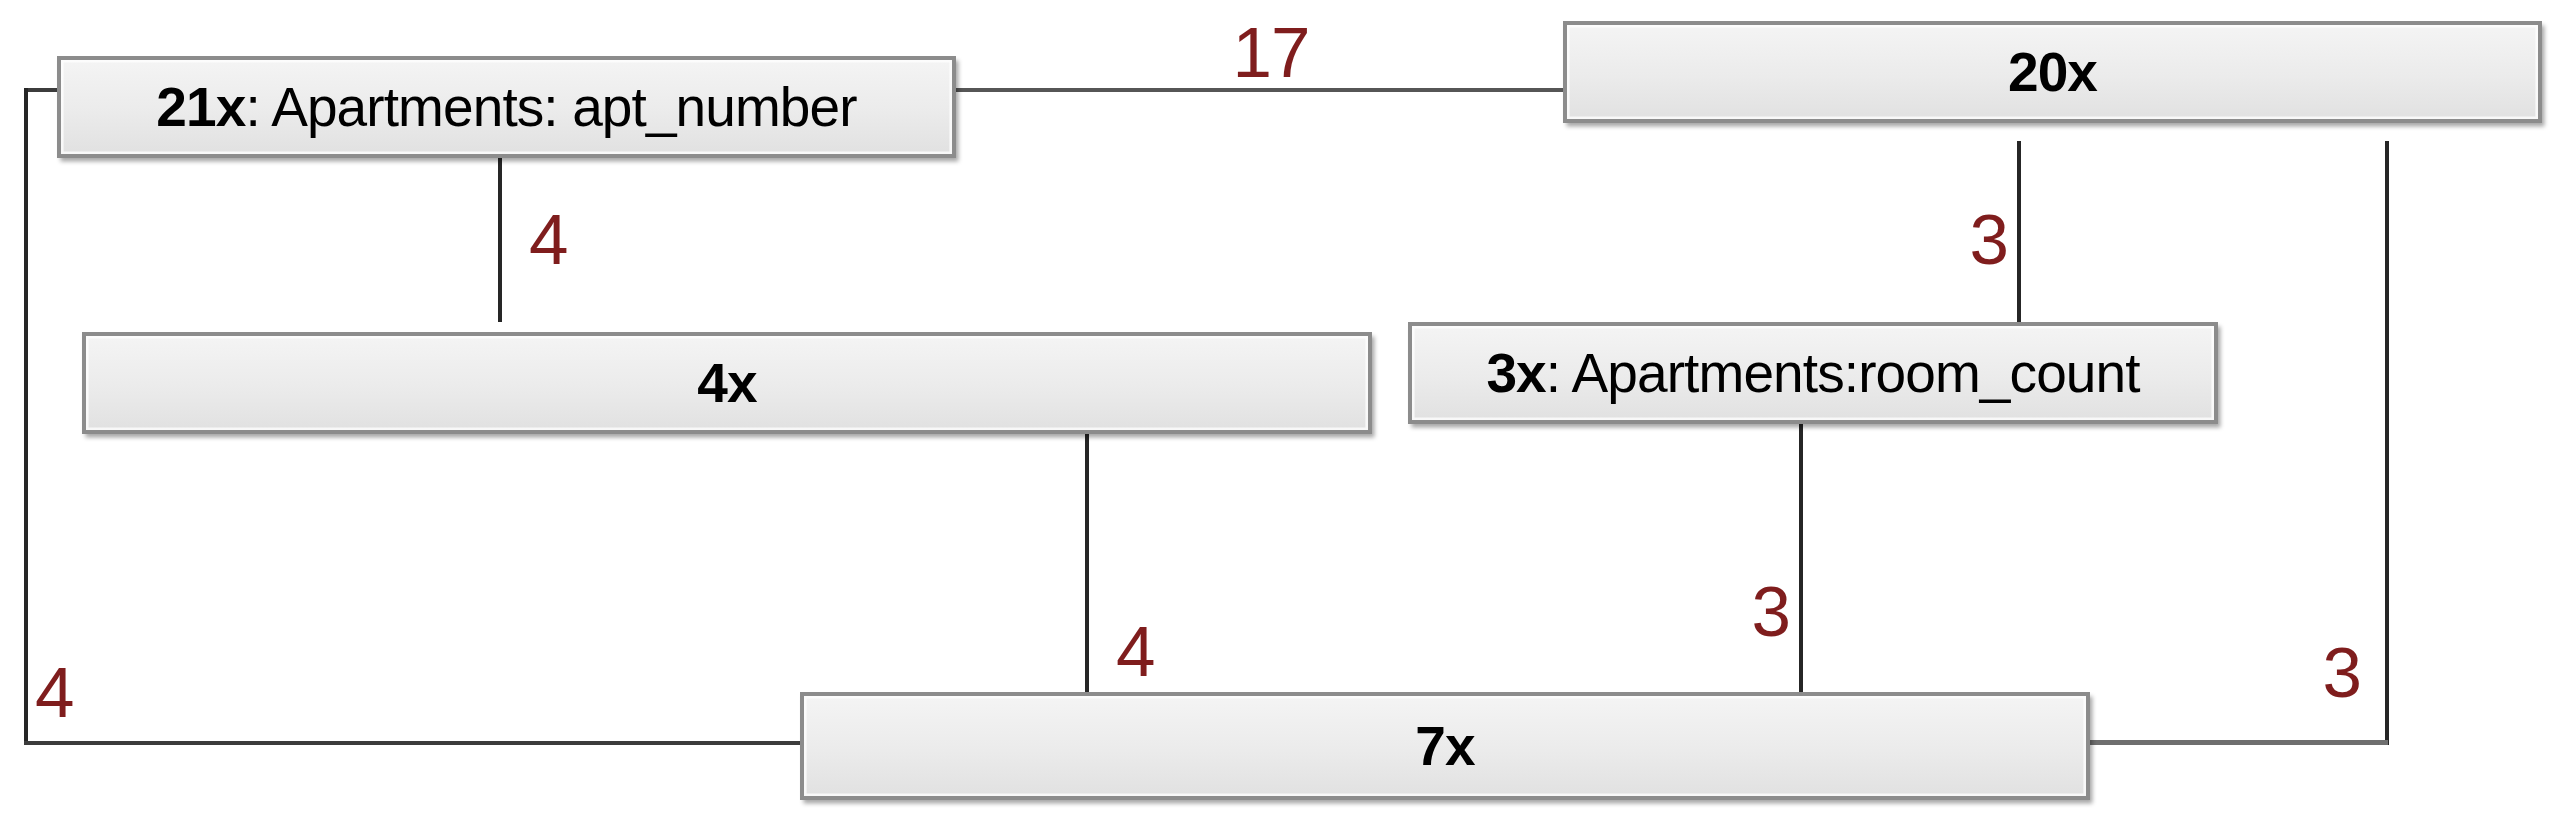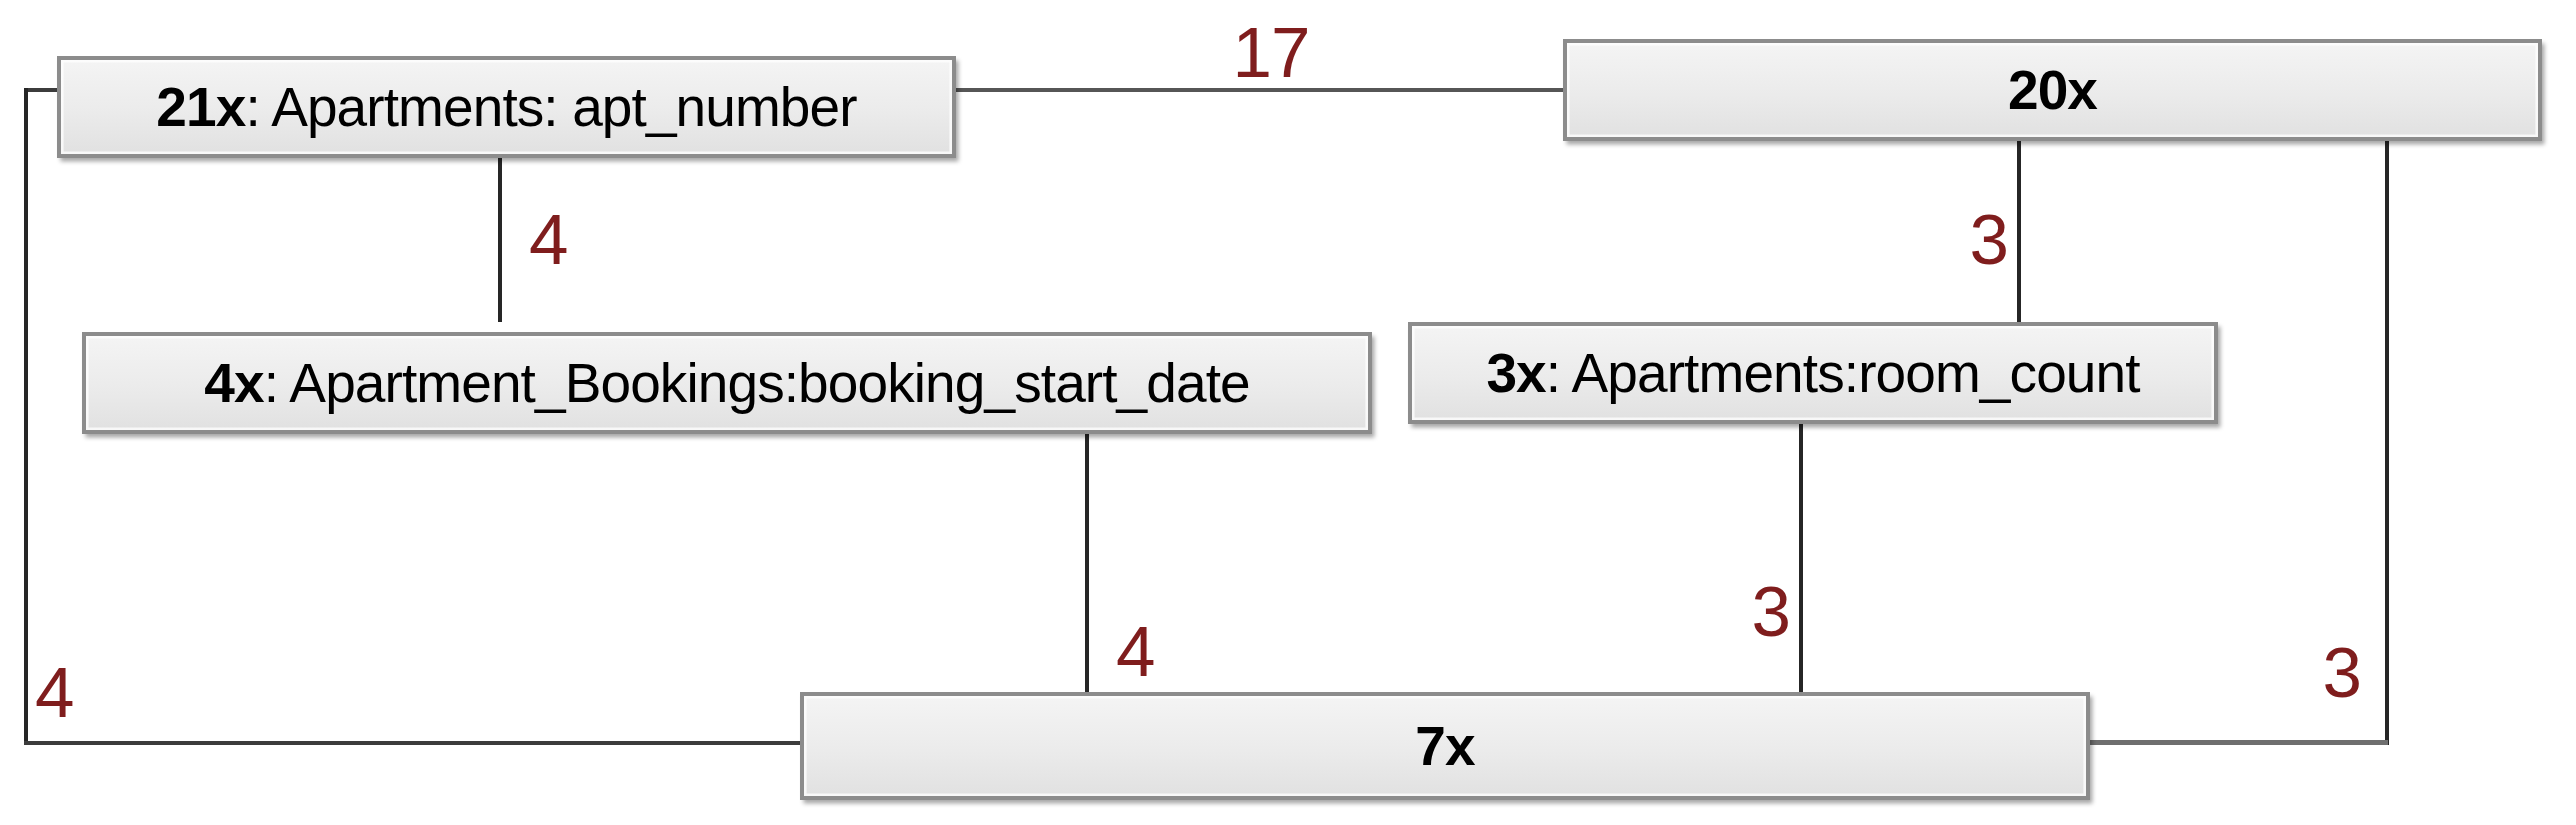--- a/index.html
+++ b/index.html
@@ -20,21 +20,21 @@
   .hline { height:3.5px; background:#3c3c3c; }
   .vline { width:3.5px; background:#262626; }
   .hline.light { background:#565656; height:4.3px; }
   .hline.gray  { background:#6f6f6f; height:5.2px; }
   .edge-label {
     position:absolute; font-size:71px; line-height:61px; color:#7f1d1d;
     letter-spacing:-0.9px; text-align:center;
   }
   
   #n0 { left:57px;   top:39px;  width:899px; height:102px;margin-top:17px; }
-  #n1 { left:1563px; top:39px;  width:979px; height:102px; }
+  #n1 { left:1563px; top:21px;  width:979px; height:102px; }
   #n2 { left:82px;   top:322px; width:1290px; height:102px;margin-top:10px; }
   #n3 { left:1408px; top:322px; width:810px; height:102px; }
   #n4 { left:800px;  top:692px; width:1290px; height:108px; }
 </style>
 </head>
 <body>
 
 <div class="canvas">
 
   <div class="hline light" style="left:956px; top:88px; width:607px;"></div>
@@ -65,21 +65,20 @@
     <span class="prefix">21x</span>
       <span>: Apartments: apt_number</span>
   </div>
 
   <div class="node" id="n1">
     <span class="prefix">20x</span>
   </div>
 
   <div class="node" id="n2">
     <span class="prefix">4x</span>
-      <span>: Apartment_Bookings:booking_start_date</span>
   </div>
 
   <div class="node" id="n3">
     <span class="prefix">3x</span>
       <span>: Apartments:room_count</span>
   </div>
 
   <div class="node" id="n4">
     <span class="prefix">7x</span>
   </div>

